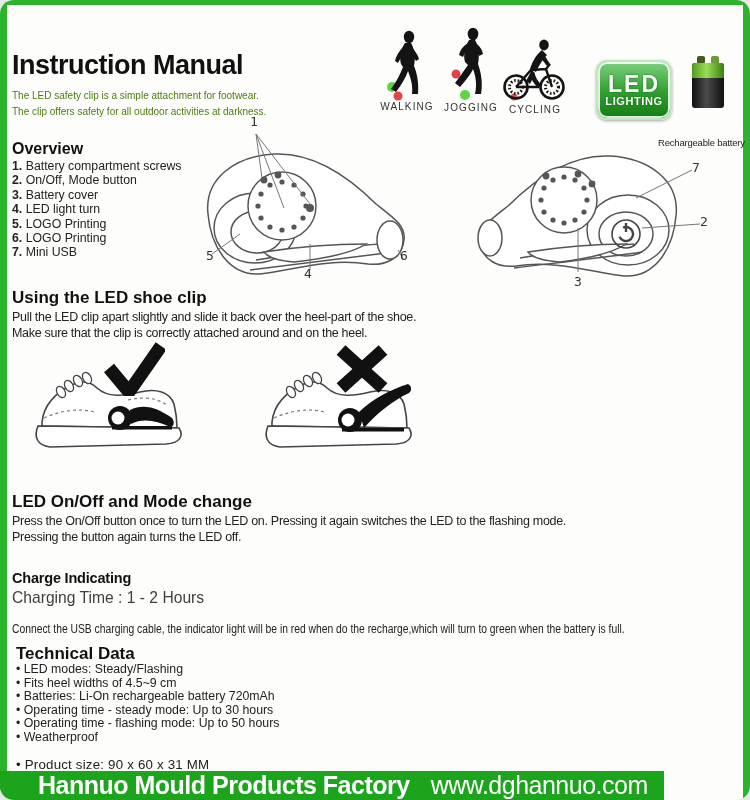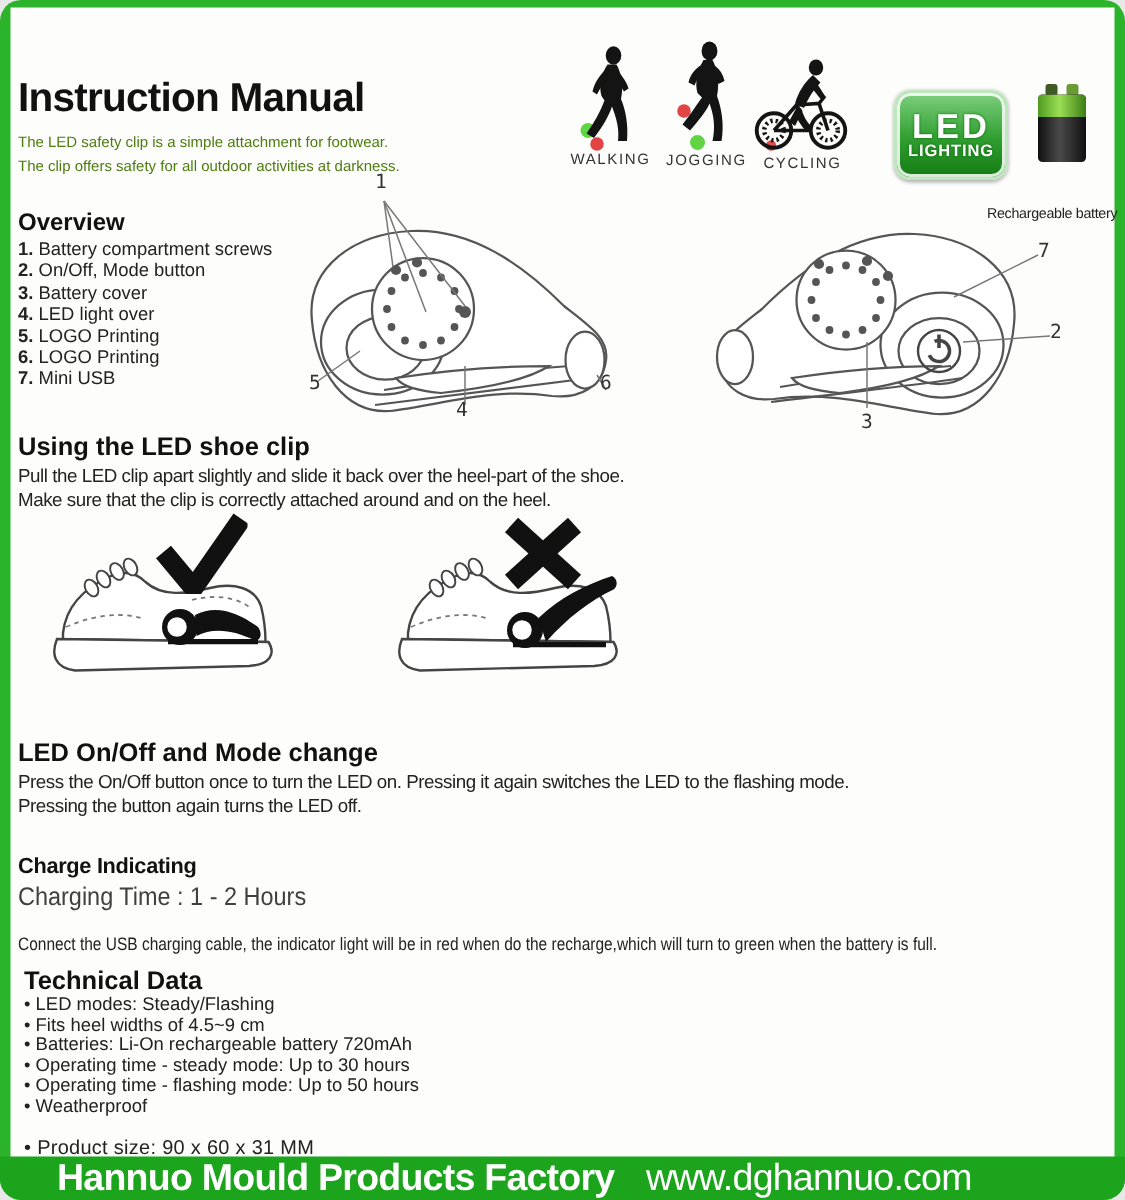--- a/index.html
+++ b/index.html
@@ -37,21 +37,21 @@
   .led-badge .l2{font-size:11px;font-weight:800;color:#fff;letter-spacing:.6px;text-shadow:0 0 2px #0a6a0a;}
   
   .battery{left:692px;top:56px;width:32px;height:52px;}
   .batt-term{position:absolute;top:0;width:8px;height:8px;background:#3f5a22;border-radius:2px;}
   .batt-body{position:absolute;top:7px;left:0;width:32px;height:45px;border-radius:3px;
     background:linear-gradient(90deg,#101010,#4a4a4a 45%,#101010);overflow:hidden;}
   .batt-green{position:absolute;top:0;left:0;width:32px;height:15px;
     background:linear-gradient(90deg,#4f9a1f,#9ade54 45%,#3c7d14);}
   .batt-label{left:658px;top:110px;font-size:9.5px;color:#222;letter-spacing:-0.2px;margin-top:27px;}
   
-  .footer{left:0;top:771px;width:750px;height:29px;background:#1ca51c;display:flex;align-items:center;z-index:5;}
+  .footer{left:0;top:771px;width:664px;height:29px;background:#1ca51c;display:flex;align-items:center;z-index:5;}
   .footer .co{margin-left:38px;font-size:25px;font-weight:bold;color:#fff;letter-spacing:-0.5px;}
   .footer .site{margin-left:21px;font-size:25px;font-weight:normal;color:#fff;letter-spacing:-0.5px;}
   svg{display:block;}
 </style>
 </head>
 <body>
 
 <div id="page">
 
   <div class="abs frame-top"></div>
@@ -117,21 +117,21 @@
         <div class="batt-green"></div>
       </div>
   </div>
   <div class="abs batt-label">Rechargeable battery</div>
 
   <div class="abs section-h ov-h">Overview</div>
   <div class="abs ov-list">
     <div class="ov-item"><span class="num">1.</span> <span>Battery compartment screws</span></div>
     <div class="ov-item"><span class="num">2.</span> <span>On/Off, Mode button</span></div>
     <div class="ov-item"><span class="num">3.</span> <span>Battery cover</span></div>
-    <div class="ov-item"><span class="num">4.</span> <span>LED light over</span></div>
+    <div class="ov-item"><span class="num">4.</span> <span>LED light turn</span></div>
     <div class="ov-item"><span class="num">5.</span> <span>LOGO Printing</span></div>
     <div class="ov-item"><span class="num">6.</span> <span>LOGO Printing</span></div>
     <div class="ov-item"><span class="num">7.</span> <span>Mini USB</span></div>
   </div>
 
   <svg class="abs" style="left:198px;top:116px" width="230" height="168" viewBox="0 0 230 168">
     <g stroke="#555" stroke-width="1.5" fill="none">
       <path d="M10,98 C6,62 38,40 76,38 C116,36 150,60 178,88 C196,102 208,110 206,124 C204,142 188,150 170,148 C130,142 96,154 62,158 C32,160 13,132 10,98 Z" fill="#fff"></path>
       <ellipse cx="57" cy="112" rx="41" ry="35"></ellipse>
       <ellipse cx="59" cy="116" rx="26" ry="21" fill="#fff"></ellipse>

